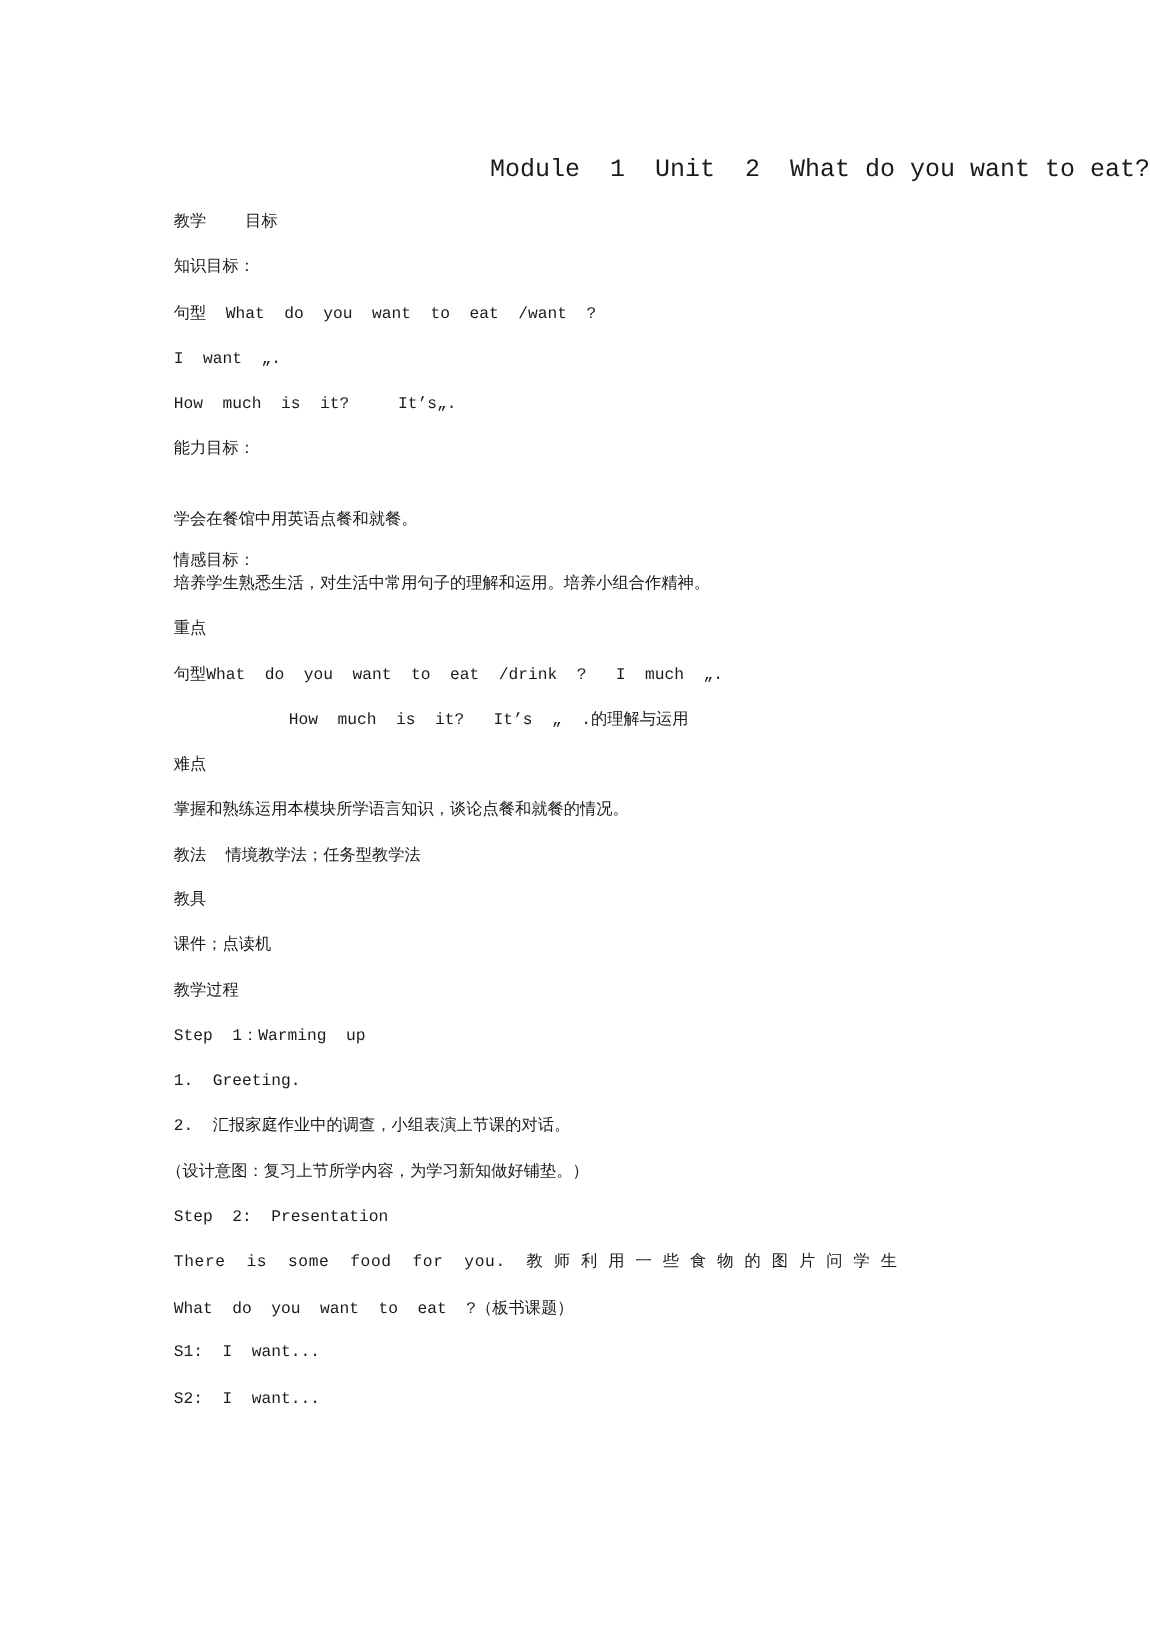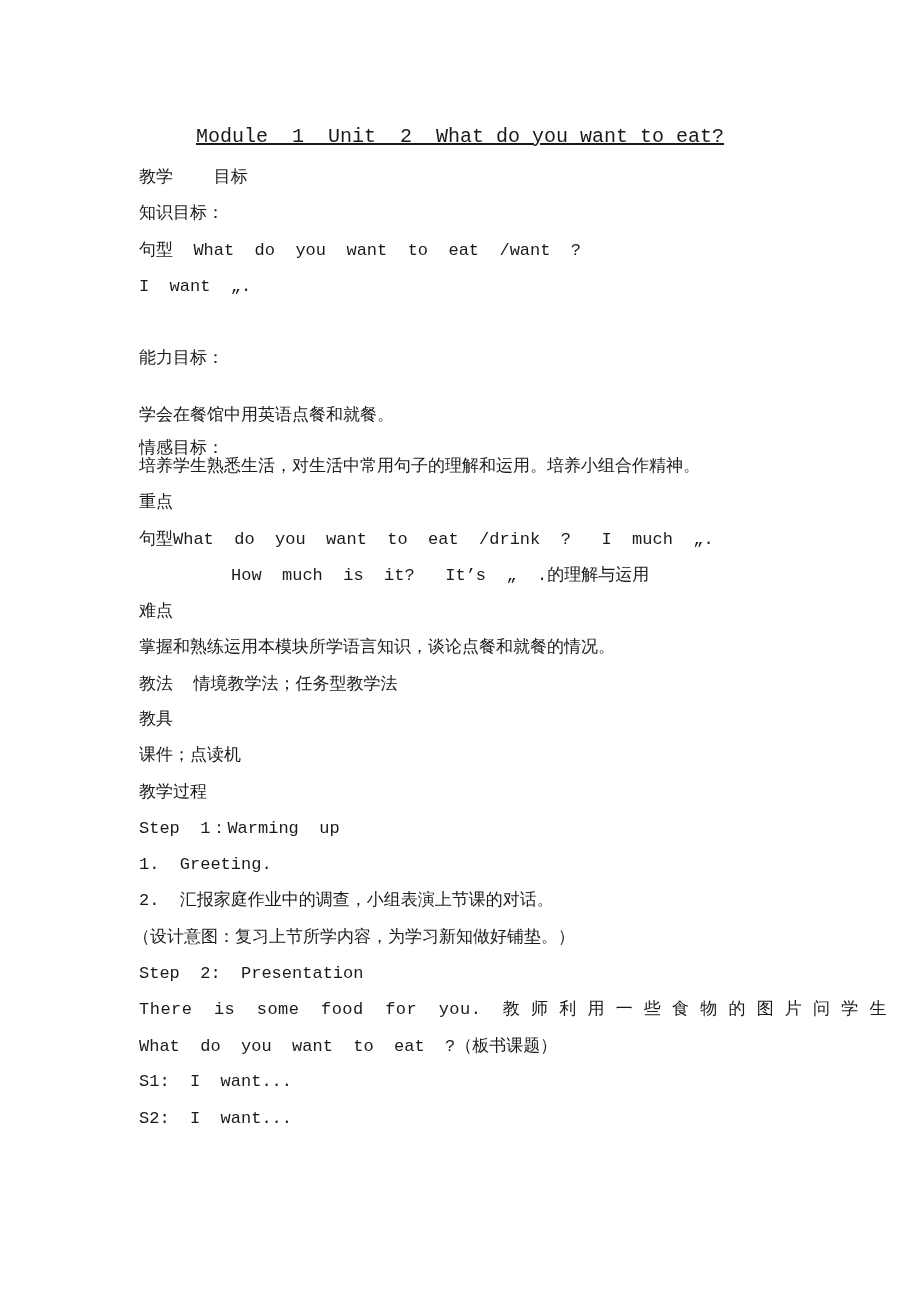--- a/index.html
+++ b/index.html
@@ -1,34 +1,35 @@
 <!DOCTYPE html>
 <html><head>
   <meta charset="utf-8">
   <style>
     html, body { margin: 0; padding: 0; background: #ffffff; }
     body { width: 920px; height: 1302px; position: relative; overflow: hidden;
            font-family: "Liberation Mono", "DejaVu Sans Mono", monospace; color: #1a1a1a; }
     .page { position: absolute; left: 0; top: 0; width: 920px; height: 1302px; background: #fff; }
-    .line { position: absolute; left: 139px; height: 24px; line-height: 24px; font-size: 17px;
+    .line { position: absolute; left: 139px; height: 24px; line-height: 24px; font-size: 13px;
             white-space: pre; letter-spacing: 0px; }
-    .title { left: 0; width: 920px; text-align: center; font-size: 20px; height: 28px; line-height: 28px; text-decoration: underline; }
+    .title { left: 0; width: 920px; text-align: right; font-size: 20px; height: 28px; line-height: 28px; }
     .indent { left: 231px; }
     .spaced { letter-spacing: 0.5px; }
   </style>
 </head>
 <body>
 
 <div class="page">
   <div class="line title" style="top:123px;">Module  1  Unit  2  What do you want to eat?</div>
 
   <div class="line" style="top:166px;">教学    目标</div>
   <div class="line" style="top:202px;">知识目标：</div>
   <div class="line" style="top:239px;">句型  What  do  you  want  to  eat  /want  ?</div>
   <div class="line" style="top:275px;">I  want  „.</div>
+  <div class="line" style="top:311px;">How  much  is  it?     It’s„.</div>
   <div class="line" style="top:347px;">能力目标：</div>
   <div class="line" style="top:404px;">学会在餐馆中用英语点餐和就餐。</div>
   <div class="line" style="top:437px;">情感目标：</div>
   <div class="line" style="top:455px;">培养学生熟悉生活，对生活中常用句子的理解和运用。培养小组合作精神。</div>
   <div class="line" style="top:491px;">重点</div>
   <div class="line" style="top:528px;">句型What  do  you  want  to  eat  /drink  ?   I  much  „.</div>
   <div class="line indent" style="top:564px;">How  much  is  it?   It’s  „  .的理解与运用</div>
   <div class="line" style="top:600px;">难点</div>
   <div class="line" style="top:636px;">掌握和熟练运用本模块所学语言知识，谈论点餐和就餐的情况。</div>
   <div class="line" style="top:673px;">教法  情境教学法；任务型教学法</div>

